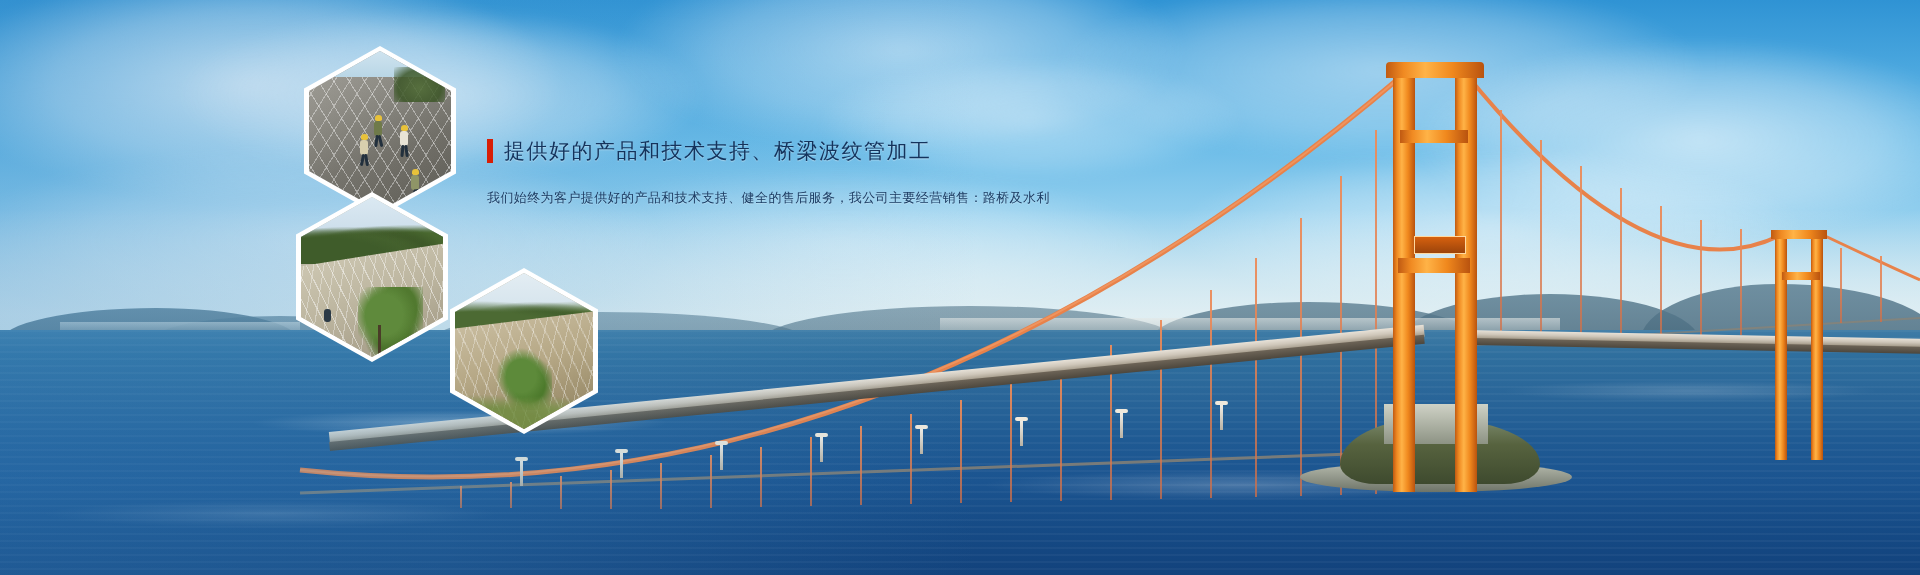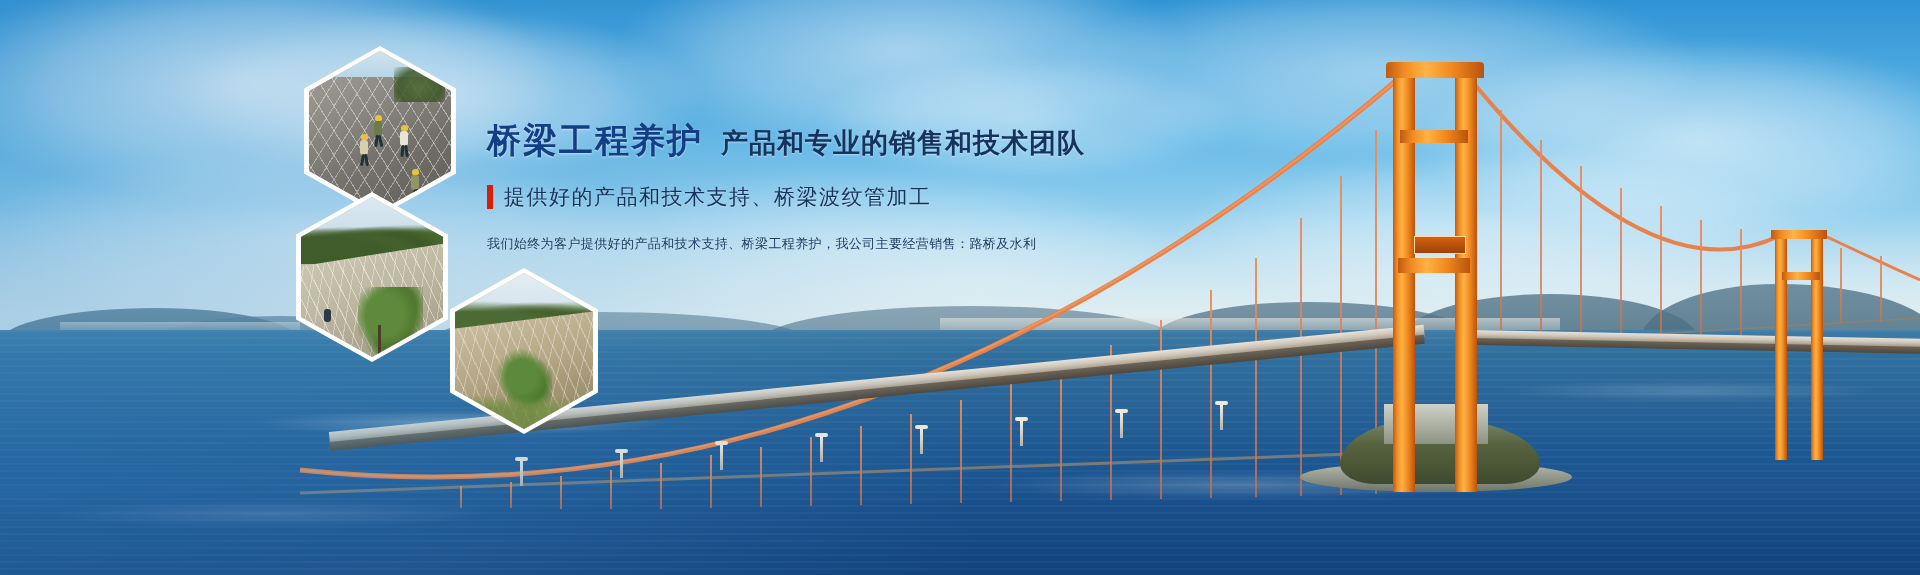--- a/index.html
+++ b/index.html
@@ -490,29 +490,25 @@
         <div class="ridge"></div>
         <div class="earth"></div>
         <div class="tree2"></div>
         <div class="grass"></div>
       </div>
     </div>
   </div>
 
   <div class="textblock">
 
-    <div class="headline-row">
-      <span class="headline-main">桥梁工程养护</span>
-      <span class="headline-sub">产品和专业的销售和技术团队</span>
-    </div>
 
     <div class="subline">
       <span class="redbar"></span>
       <span class="subline-text">提供好的产品和技术支持、桥梁波纹管加工</span>
     </div>
 
     <div class="body-copy">
-      <div class="body-line">我们始终为客户提供好的产品和技术支持、桥梁工程养护，我公司主要经营销售：路桥及水利</div>
+      <div class="body-line">我们始终为客户提供好的产品和技术支持、健全的售后服务，我公司主要经营销售：路桥及水利</div>
     </div>
 
   </div>
 
 </div>
 
 </body></html>

